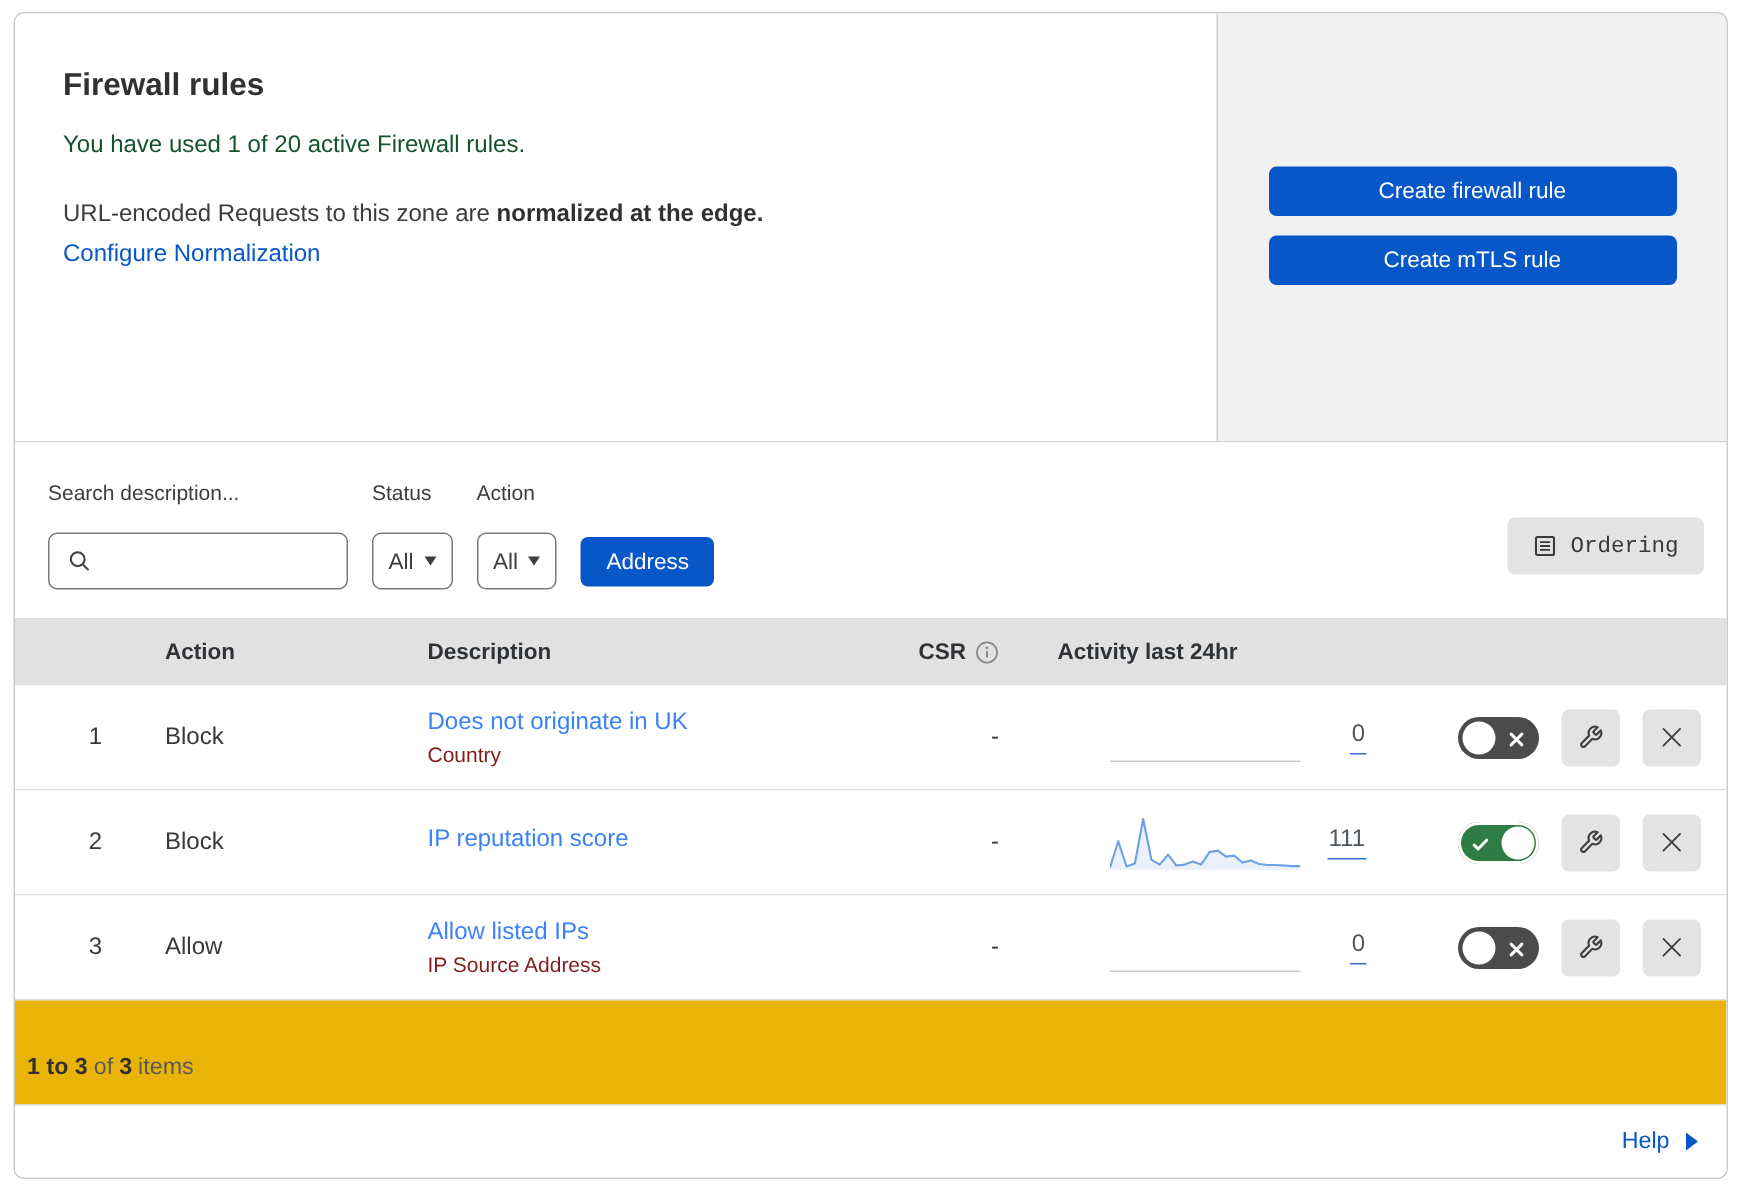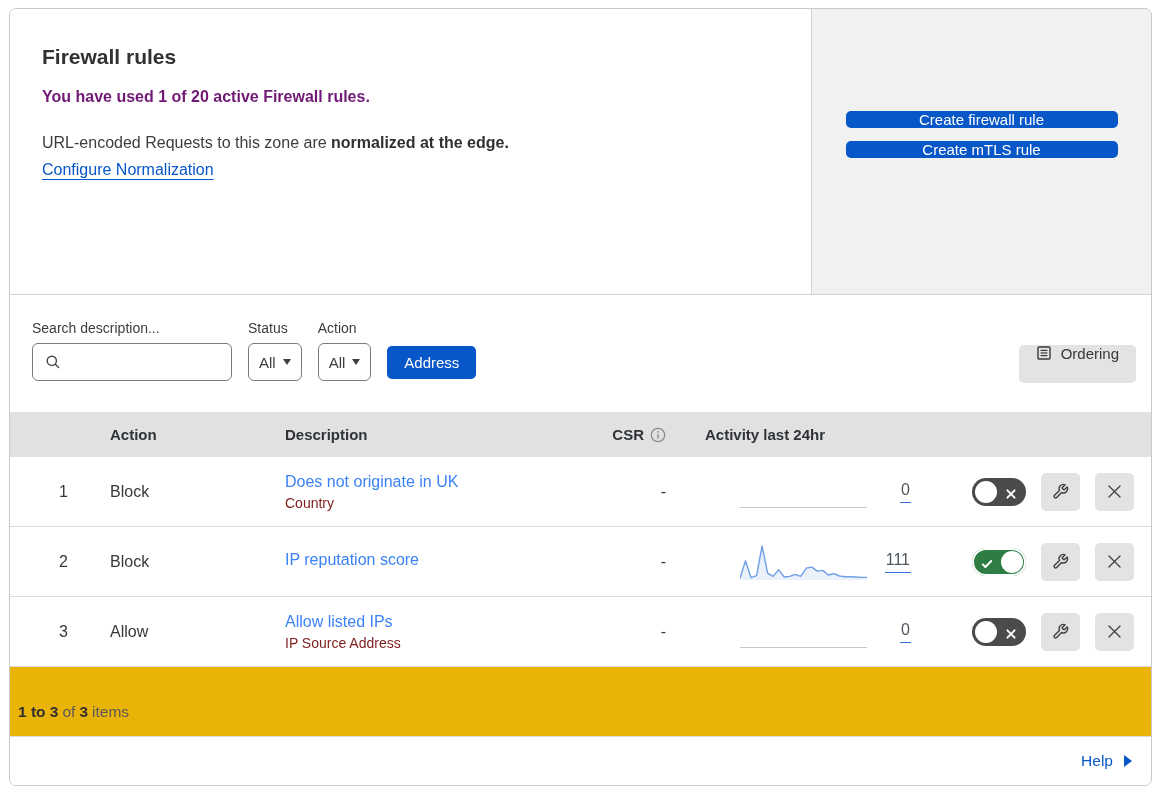--- a/index.html
+++ b/index.html
@@ -16,55 +16,54 @@
     border: 1px solid #c9c9c9;
     border-radius: 7px;
     overflow: hidden;
     background: #fff;
   }
   
   .top-section { display: flex; height: 286px; border-bottom: 1px solid #d2d2d2; }
   .top-left { flex: 1 1 auto; padding: 36px 60px 0 32px; background: #fff; }
   .page-title { font-size: 21px; font-weight: 600; color: #313131; margin-bottom: 19px; }
   .page-desc { font-size: 16px; line-height: 26px; color: #3d3d3d; max-width: 720px; margin-bottom: 23px; }
-  .usage-note { font-size: 16px; font-weight: 700; color: #701a75; margin-bottom: 28px; }
+  .usage-note { font-size: 16px; font-weight: 400; color: #14532d; margin-bottom: 28px; }
   .norm-line { font-size: 16px; color: #3d3d3d; margin-bottom: 9px; }
   .norm-line b { color: #313131; }
   .norm-link {
     font-size: 16px;
     color: var(--link-blue, #0757c8);
-    text-decoration: underline;
     text-underline-offset: 4px;
     cursor: pointer;
     display: inline-block;
   }
   .top-right {
     width: 340px; flex: 0 0 340px;
     background: var(--panel-gray, #f1f1f1);
     border-left: 1px solid #d2d2d2;
     padding-top: 102px;
   }
   .btn-primary {
     display: block;
     width: 272px;
     margin: 0 auto 13px auto;
-    height: 17px;
+    height: 33px;
     background: var(--accent-blue, #0757c8);
     color: #fff;
     border: none;
     border-radius: 5px;
     font-size: 15px;
     font-family: inherit;
     cursor: pointer;
   }
   
   .filters { position: relative; height: 117px; padding: 25px 16px 0 22px; background: #fff; }
   .filter-groups { display: flex; align-items: flex-start; gap: 16px; }
   .fgroup { display: flex; flex-direction: column; }
-  .fgroup-label { font-size: 14px; color: #3d3d3d; margin-bottom: 7px; }
+  .fgroup-label { font-size: 14px; color: #3d3d3d; margin-bottom: 19px; }
   .search-box {
     width: 200px; height: 38px;
     border: 1px solid #7a7a7a; border-radius: 6px;
     display: flex; align-items: center;
     padding: 0 10px 0 12px; background: #fff;
   }
   .search-box input {
     border: none; outline: none; flex: 1; min-width: 0;
     font-size: 15px; font-family: inherit; margin-left: 8px; background: transparent;
   }
@@ -83,22 +82,22 @@
   .btn-search {
     height: 33px; margin-top: 3px; padding: 0 17px;
     background: var(--accent-blue, #0757c8); color: #fff;
     border: none; border-radius: 5px; font-size: 15px; font-family: inherit; cursor: pointer;
     align-self: flex-start;
   }
   .btn-ordering {
     position: absolute; right: 15px; top: 50px;
     height: 38px; padding: 0 17px;
     background: var(--control-gray, #e3e3e3); color: #36393a;
-    border: none; border-radius: 5px; font-size: 15px; font-family: Liberation Sans, sans-serif; cursor: pointer;
-    display: flex; gap: 9px;
+    border: none; border-radius: 5px; font-size: 15px; font-family: Liberation Mono, monospace; cursor: pointer;
+    display: flex; align-items: center; gap: 9px;
   }
   
   .grid { display: grid; grid-template-columns: 65px 210px 300px 85px 250px 1fr; align-items: center; }
   .thead { height: 45px; background: var(--table-header-gray, #e1e1e1); font-size: 15px; font-weight: 600; color: #2f3338; }
   .c-action { padding-left: 35px; }
   .c-num { text-align: right; padding-right: 7px; font-size: 16px; }
   .c-csr { text-align: right; padding-right: 4px; }
   .th-csr { display: flex; justify-content: flex-end; align-items: center; gap: 6px; padding-right: 4px; }
   .c-activity { display: flex; align-items: center; padding-left: 70px; padding-right: 9px; }
   .thead .c-activity { padding-left: 35px; }

